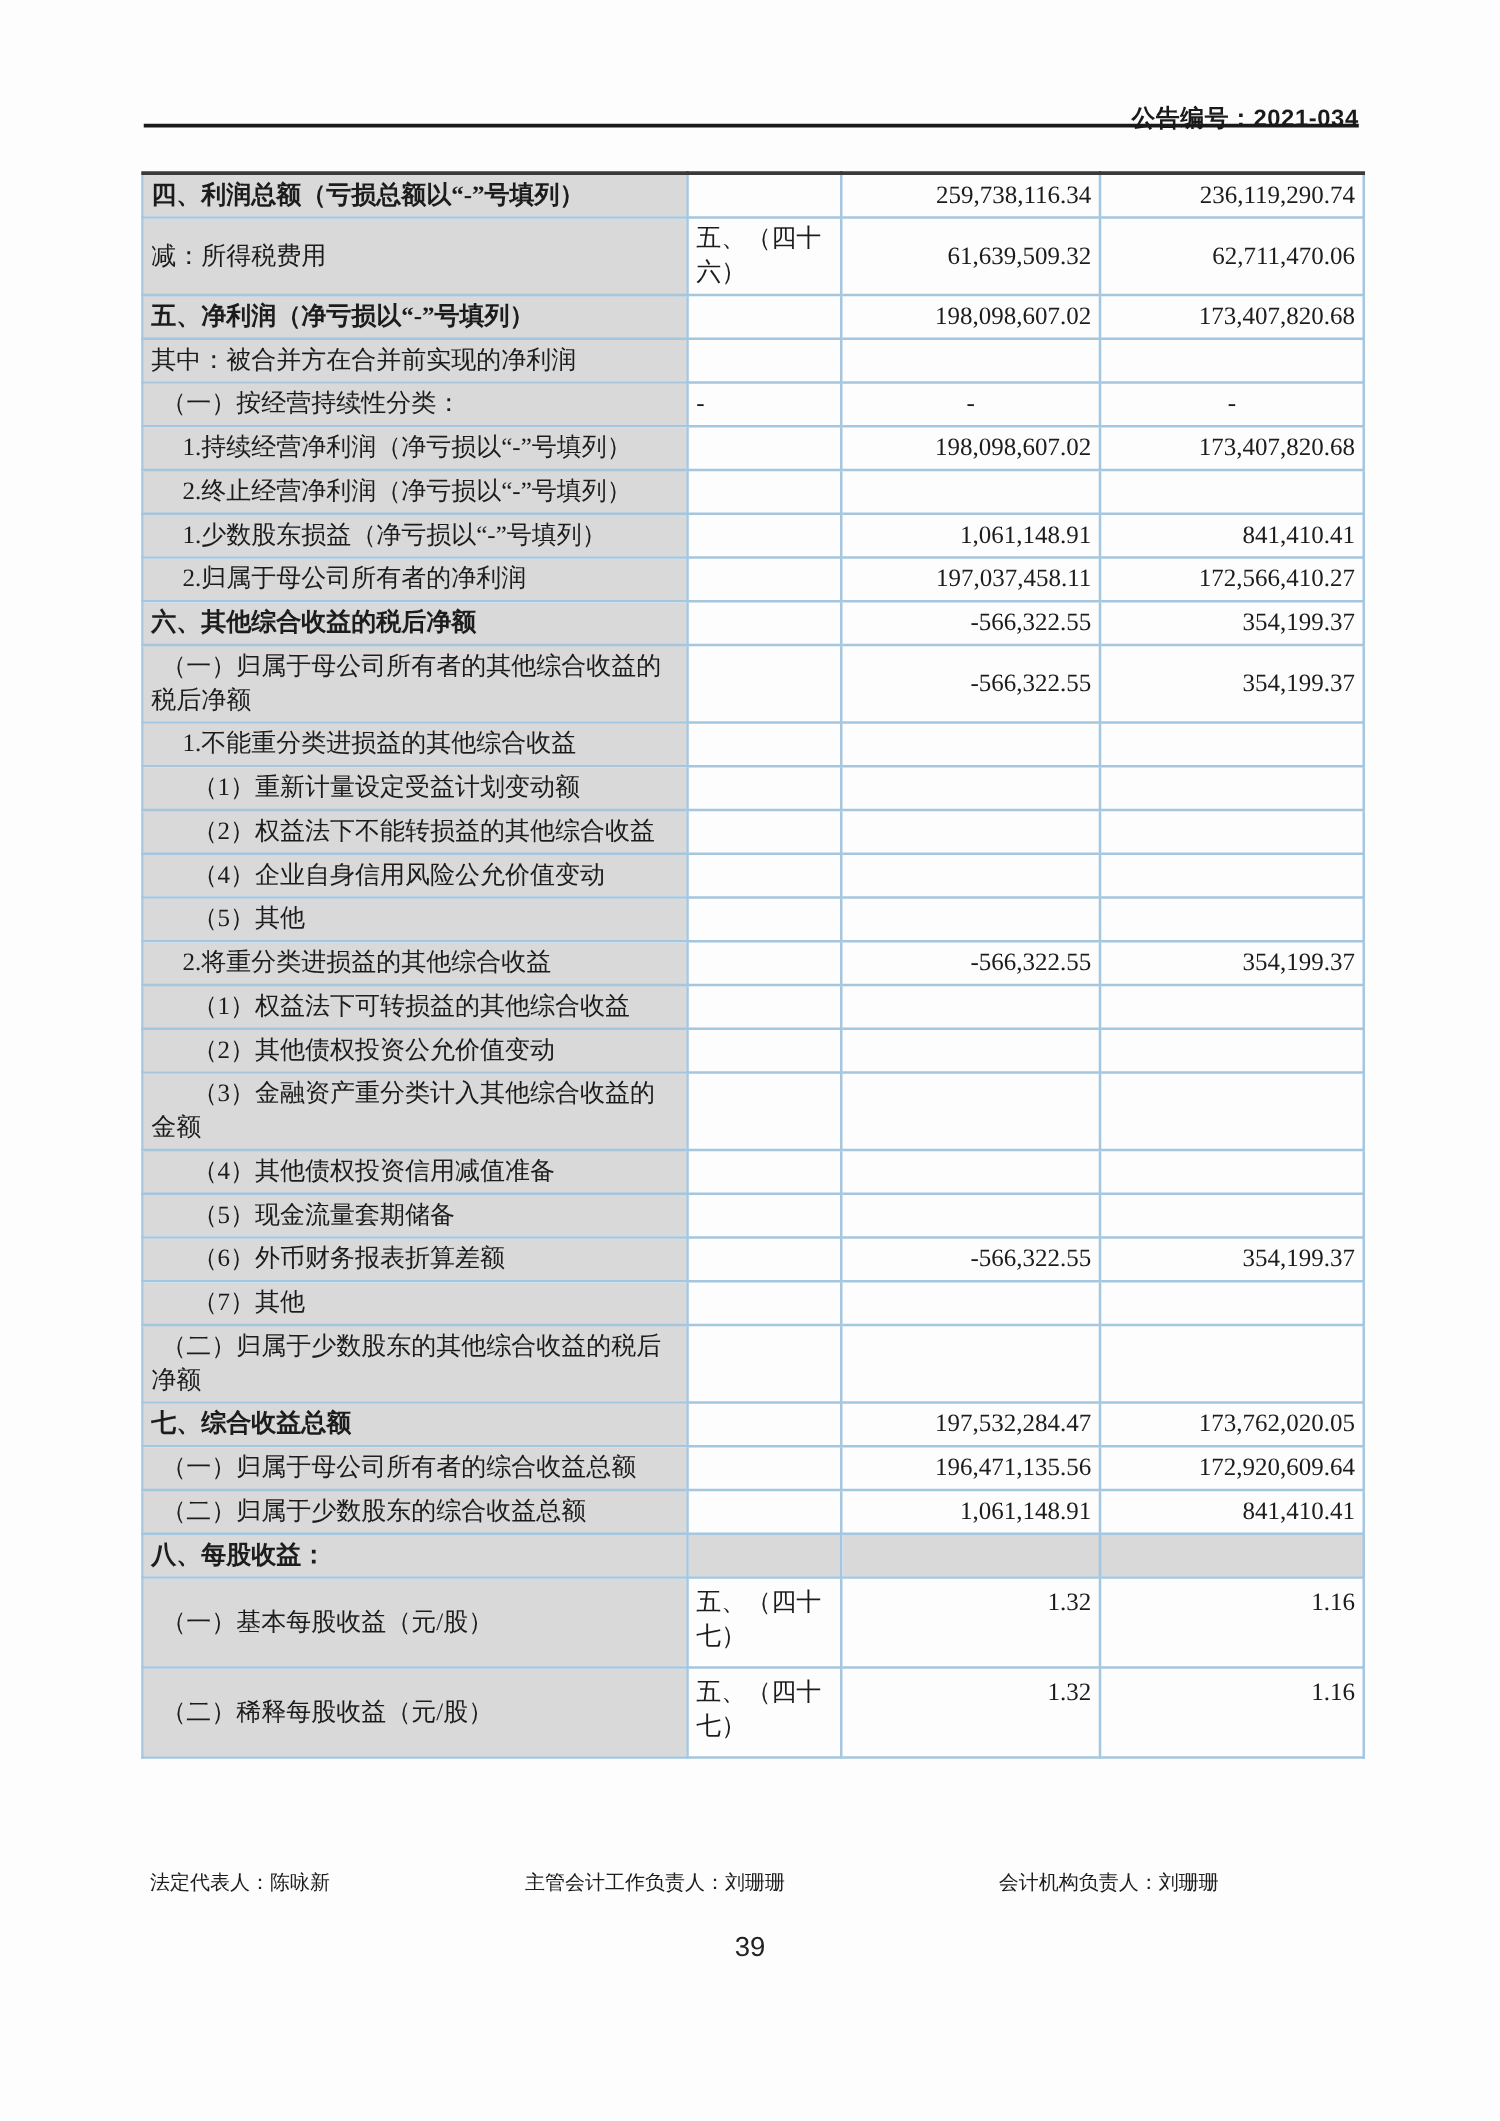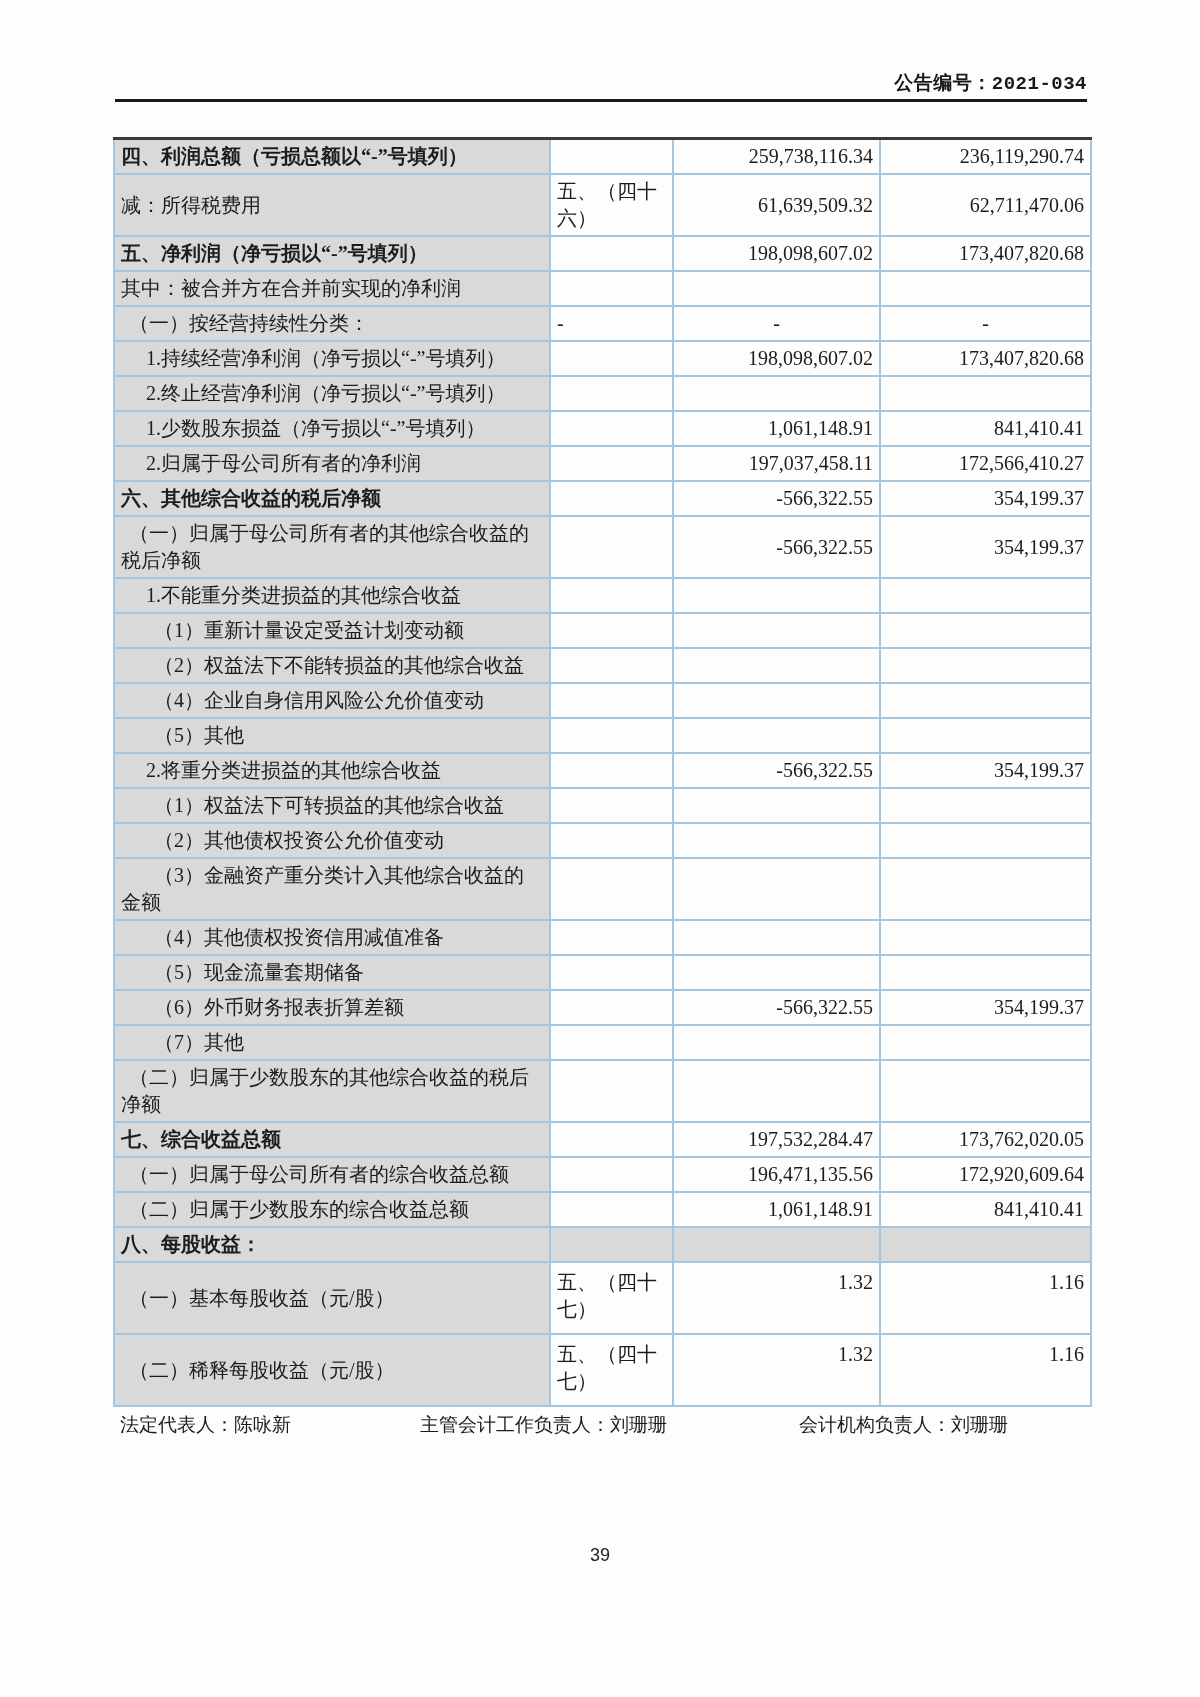--- a/index.html
+++ b/index.html
@@ -8,23 +8,23 @@
     position: relative;
     width: 1200px;
     height: 1697px;
     background: #fdfdfd;
     font-family: "Liberation Serif", "DejaVu Serif", serif;
     color: #1c1c1c;
     overflow: hidden;
   }
   .header {
     position: absolute;
-    top: 70px;
+    top: 82px;
     right: 113px;
-    font-family: Liberation Mono, monospace;
+    font-family: Liberation Sans, sans-serif;
     font-weight: bold;
     font-size: 19px;
     color: #1a1a1a;
     letter-spacing: 0.5px;
     margin-left: 28px;
   }
   .header-rule {
     position: absolute;
     left: 115px;
     top: 99px;
@@ -71,38 +71,38 @@
   td.num.dash { text-align: center; padding-right: 6px; }
   tr.bold td.label { font-weight: bold; }
   tr.shaded td { background: #d9d9d9; }
   tr.ind1 td.label { text-indent: 8px; }
   tr.ind2 td.label { text-indent: 25px; }
   tr.ind3 td.label { text-indent: 33px; }
   tr.tall td.num, tr.tall td.note { vertical-align: top; padding-top: 6px; }
   .footer {
     position: absolute;
     left: 113px;
-    top: 1412px;
+    top: 1496px;
     width: 977px;
     height: 30px;
-    font-size: 19px;
+    font-size: 16px;
     color: #1c1c1c;
   }
   .footer span { position: absolute; top: 0; white-space: nowrap; }
   .footer .f1 { left: 7px; }
   .footer .f2 { left: 307px; }
   .footer .f3 { left: 686px; }
   .page-number {
     position: absolute;
     top: 1545px;
     left: 0;
     width: 100%;
     text-align: center;
     font-family: "Liberation Sans", "DejaVu Sans", sans-serif;
-    font-size: 18px;
+    font-size: 22px;
     color: #222;
   }
 </style>
 </head>
 <body>
 
 <div class="page">
 
   <div class="header">
     <span>公告编号：2021-034</span>

